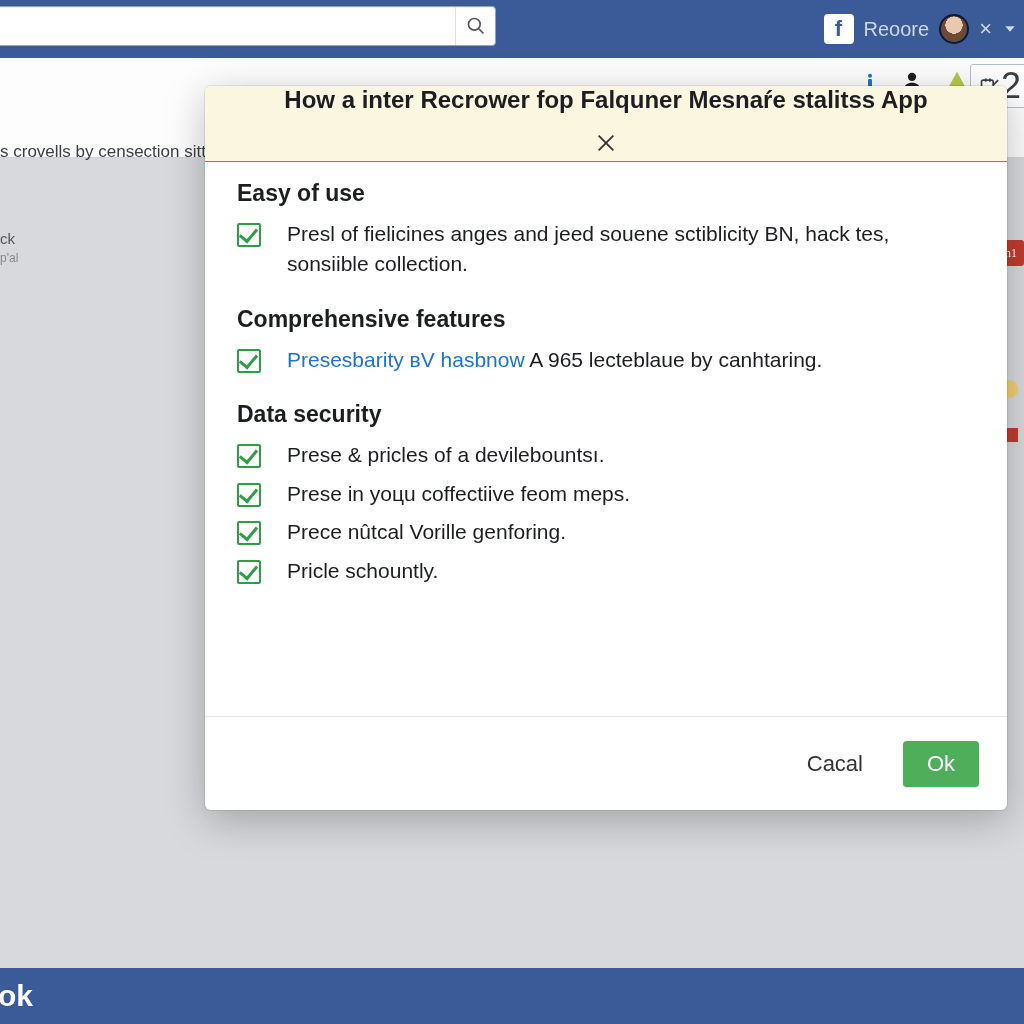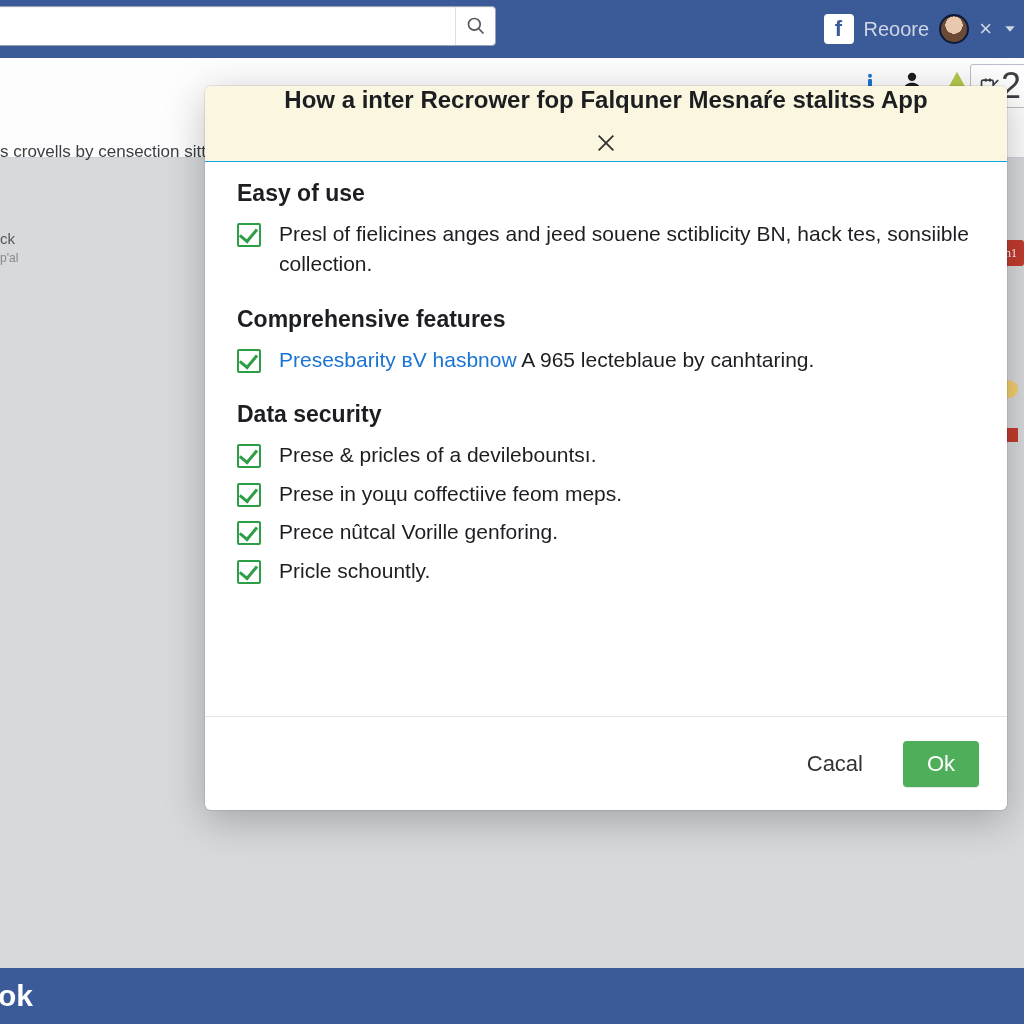--- a/index.html
+++ b/index.html
@@ -112,21 +112,21 @@
   }
 
   .modal-body {
     flex:1; padding: 18px 32px 10px 32px; overflow:hidden;
   }
   .section { margin-bottom: 26px; }
   .section h2 {
     font-size:23px; font-weight:700; color:#1c1e21; margin-bottom:12px;
   }
   .row {
-    display:flex; align-items:flex-start; gap:18px;
+    display:flex; align-items:flex-start; gap:26px;
     font-size:21px; color:#1c1e21; line-height:1.45;
     margin-bottom:8px;
   }
   .row.link { color:#1b74d4; }
   .row .text { flex:1; }
   .row .mixed { color:#1c1e21; }
   .row .mixed .ln { color:#1b74d4;text-align:right; }
 
   .check {
     width:24px; height:24px; flex-shrink:0; margin-top:4px;

